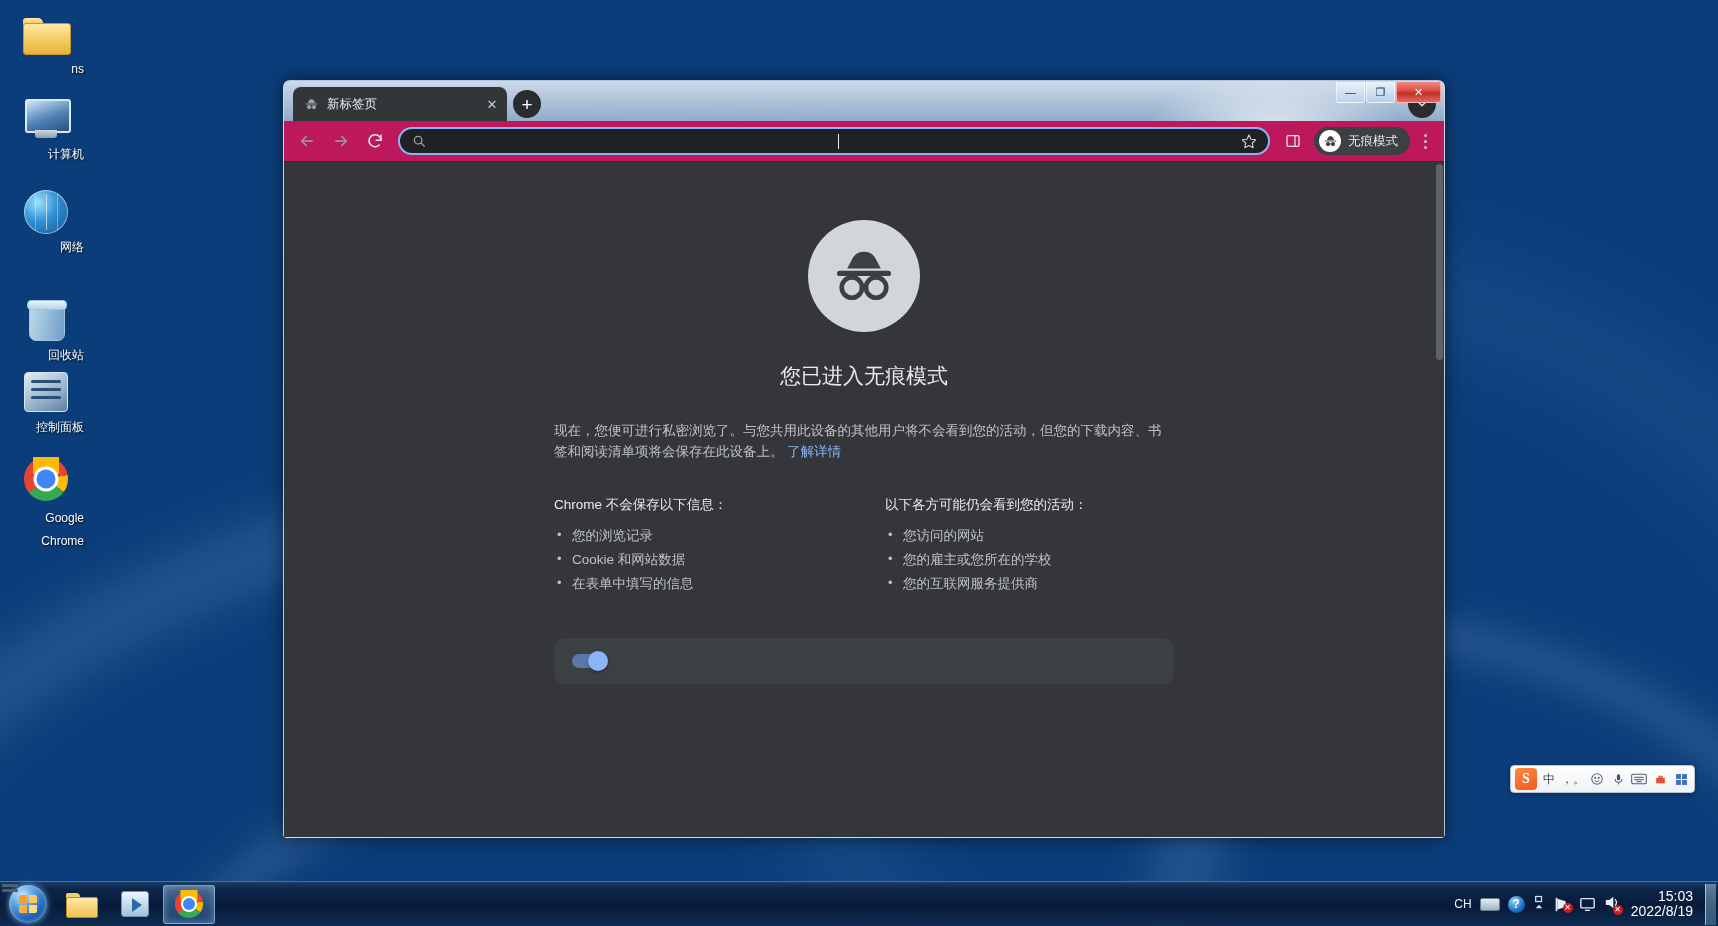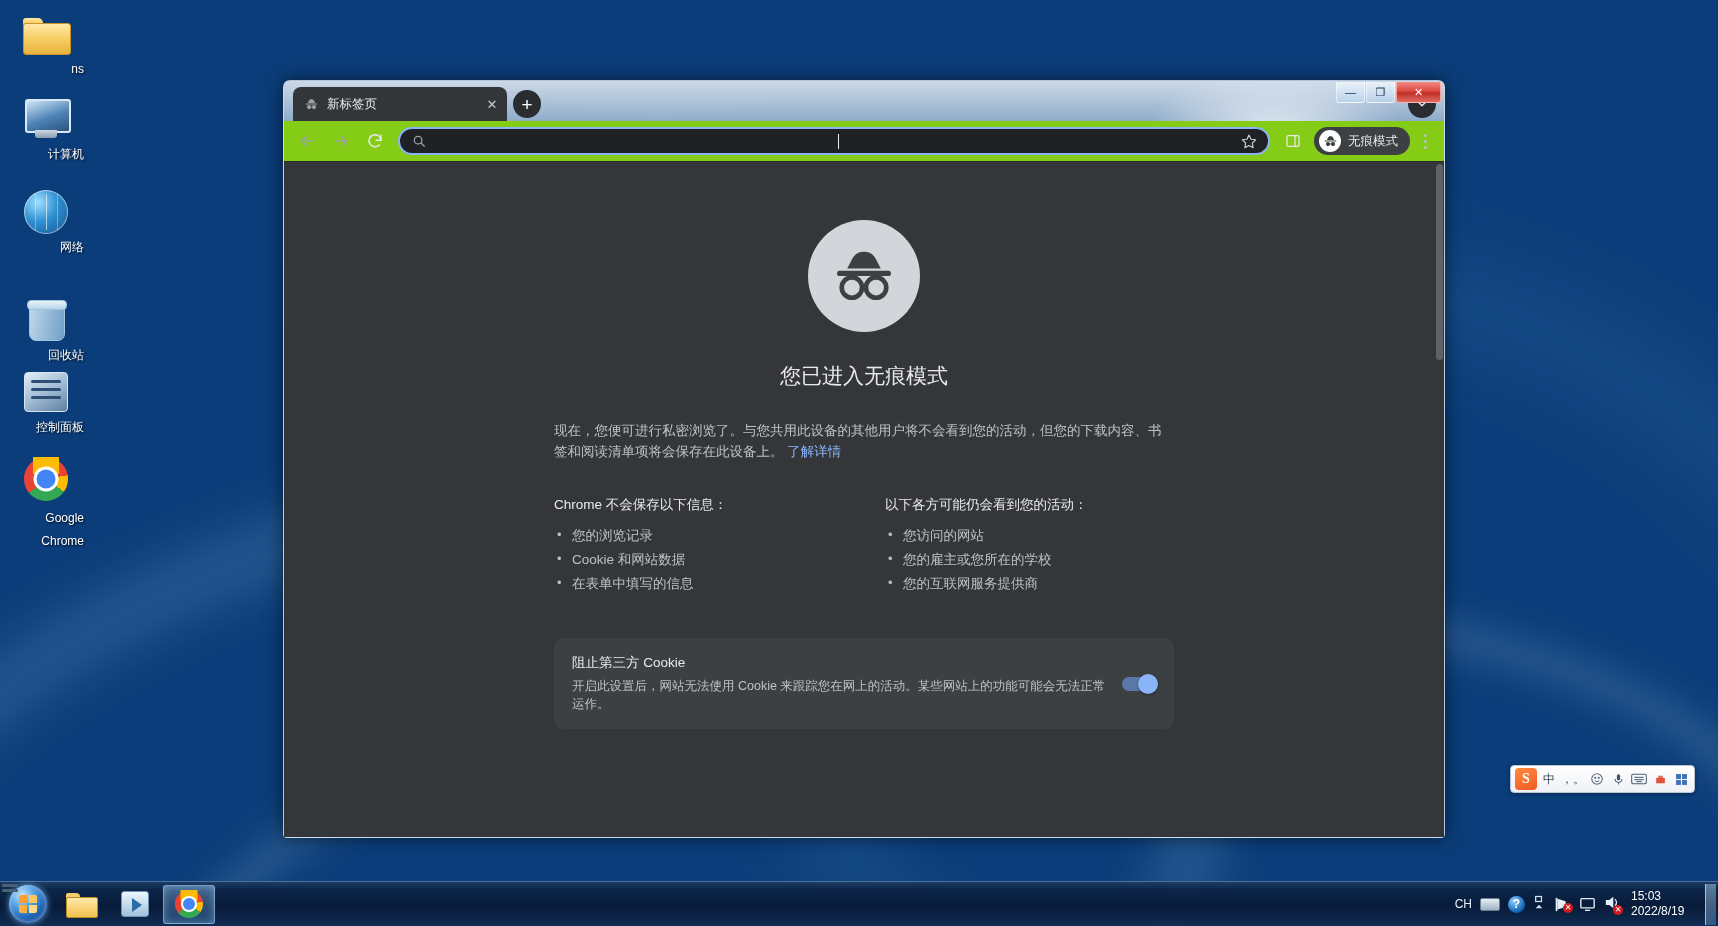--- a/index.html
+++ b/index.html
@@ -209,21 +209,21 @@
 
   #tray {
     margin-left: auto; display: flex; align-items: center; height: 41px;
     padding-right: 2px; gap: 0;
   }
   #tray .tray-item {
     display: flex; align-items: center; justify-content: center;
     height: 41px; padding: 0 4px; color: #e8f2fb; font-size: 12px;
   }
   #clock {
-    color: #ffffff; font-size: 12px; line-height: 15px; text-align: left;
+    color: #ffffff; font-size: 14px; line-height: 15px; text-align: right;
     padding: 0 10px 0 6px; min-width: 78px;
   }
   #show-desktop {
     width: 11px; height: 41px; margin-left: 2px;
     background: linear-gradient(180deg, rgba(190,225,250,0.45), rgba(120,175,225,0.35));
     border-left: 1px solid rgba(200,230,250,0.7);
   }
   
   .ti-keyboard { width:20px; height:13px; background:linear-gradient(#e6eef5,#9fb3c4);
     border:1px solid #6a808f; border-radius:2px; }
@@ -322,21 +322,21 @@
   #tabsearch {
     width: 28px; height: 28px; border-radius: 50%;
     background: #2a2d30;
     margin: 0 8px 3px 0;
     display: flex; align-items: center; justify-content: center;
   }
 
   
   #toolbar {
     position: absolute; left: 1px; right: 1px; top: 41px; height: 41px;
-    background: #84cc16;
+    background: #be185d;
     display: flex; align-items: center;
     padding: 16px 6px;
     border-bottom: 1px solid #2a2d30;
   }
   .tb-icon {
     width: 28px; height: 28px; margin: 0 3px;
     display: flex; align-items: center; justify-content: center;
     border-radius: 50%;
     color: #9aa0a6;
   }
@@ -646,24 +646,20 @@
           <h3>以下各方可能仍会看到您的活动：</h3>
           <ul>
             <li>您访问的网站</li>
             <li>您的雇主或您所在的学校</li>
             <li>您的互联网服务提供商</li>
           </ul>
         </div>
       </div>
 
       <div id="cookie-card">
-        <div class="cc-text">
-          <div class="cc-title">阻止第三方 Cookie</div>
-          <div class="cc-desc">开启此设置后，网站无法使用 Cookie 来跟踪您在网上的活动。某些网站上的功能可能会无法正常运作。</div>
-        </div>
         <div id="cookie-toggle">
           <div class="knob"></div>
         </div>
       </div>
     </div>
 
     <div id="scrollbar">
       <div class="thumb"></div>
     </div>
   </div>

